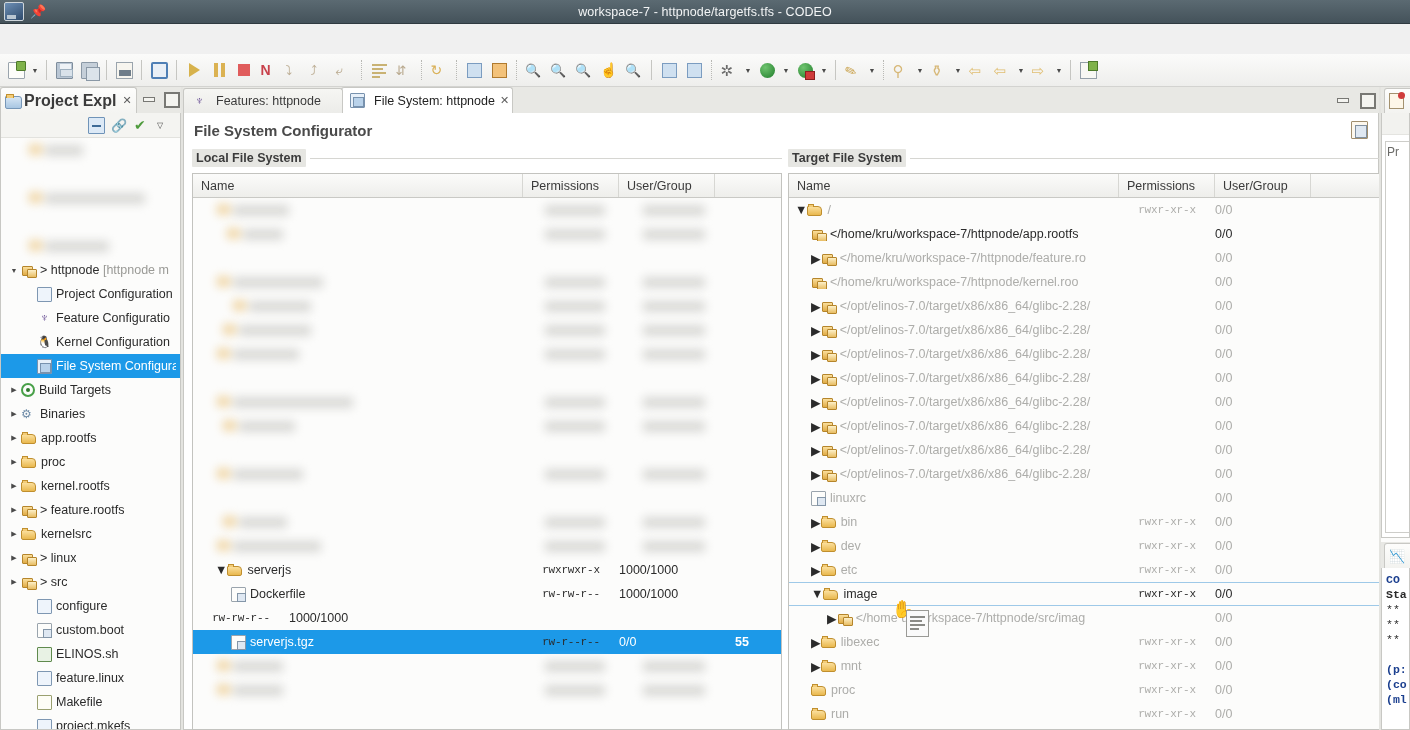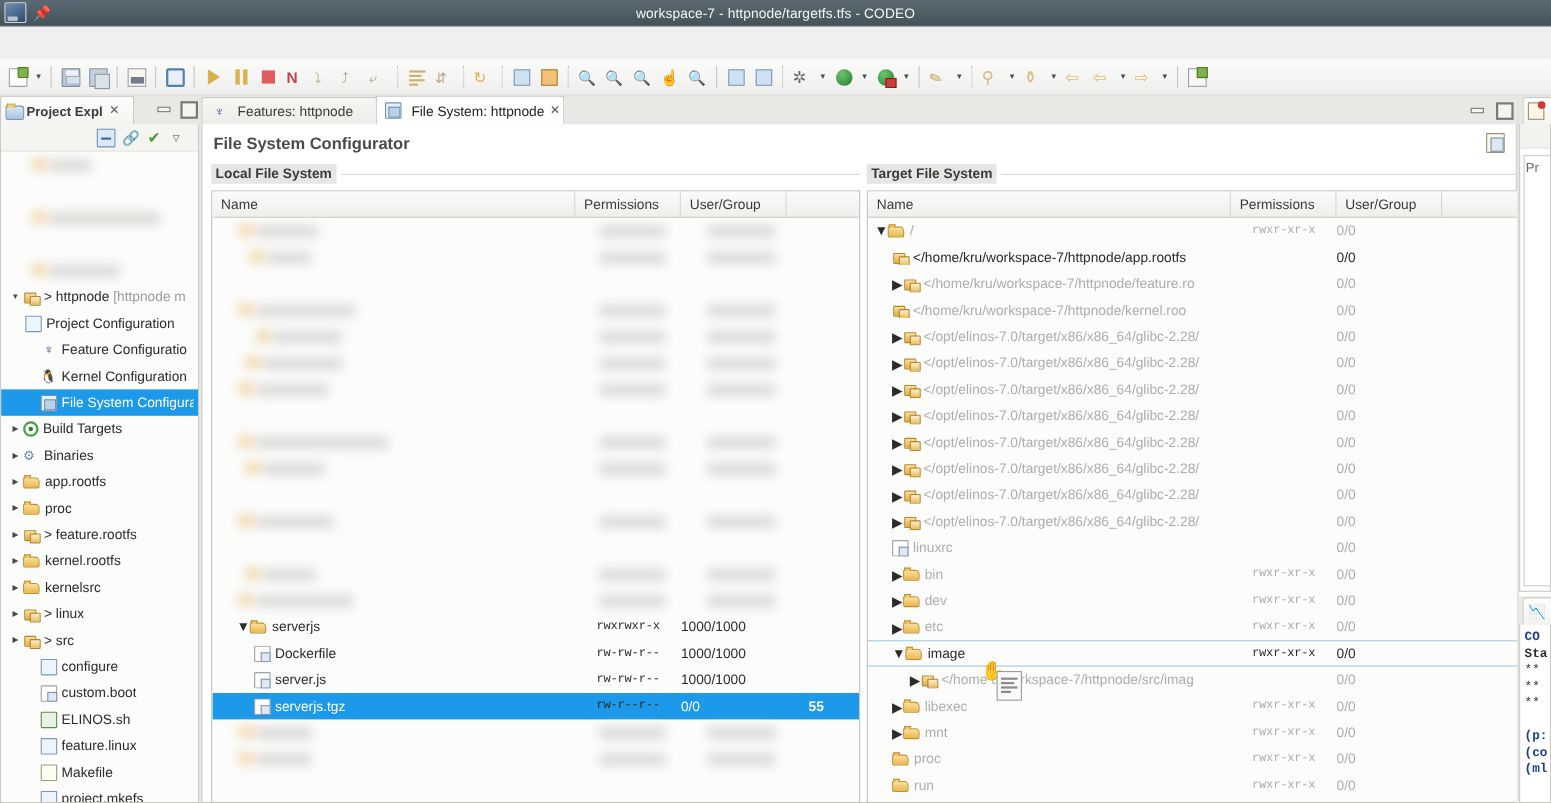--- a/index.html
+++ b/index.html
@@ -113,21 +113,21 @@
 
   
   .view-left{position:absolute;left:0;top:0;width:181px;height:643px;}
   .view-tabrow{position:relative;height:26px;background:#e8e8e4;}
   .view-tab{
     position:absolute;left:0;top:0;height:26px;min-width:122px;
     background:linear-gradient(#fdfdfc,#f4f4f1);
     border:1px solid #c8c8c4;border-bottom:none;border-top-left-radius:3px;border-top-right-radius:3px;
     display:flex;align-items:center;gap:4px;padding:0 4px;
   }
-  .view-tab .tabtext{font-size:12px;font-weight:bold;color:#3b3b3b;white-space:nowrap;text-align:right;}
+  .view-tab .tabtext{font-size:16px;font-weight:bold;color:#3b3b3b;white-space:nowrap;text-align:right;}
   .view-tab .closex{font-size:11px;color:#5e5e5e;margin-left:2px;}
   .folder-ico{width:15px;height:13px;position:relative;flex:0 0 auto;}
   .folder-ico::before{content:"";position:absolute;left:0;top:2px;width:15px;height:11px;
     background:linear-gradient(#fbd98b,#edb košt);background:linear-gradient(#fbdf9c,#e9b84e);
     border:1px solid #c08f2e;border-radius:1px 3px 2px 2px;}
   .folder-ico::after{content:"";position:absolute;left:1px;top:0;width:6px;height:3px;
     background:#f3cc77;border:1px solid #c08f2e;border-bottom:none;border-radius:1px 1px 0 0;}
   .fi-blue::before{background:linear-gradient(#d7e6f4,#a8c6e2)!important;border-color:#7797b8!important;}
   .win-ctrls{position:absolute;right:4px;top:4px;display:flex;gap:8px;}
   .wc{width:14px;height:14px;position:relative;}
@@ -445,21 +445,21 @@
             <div class="blur-row blurred"></div>
             <div class="blur-row blurred">
               <span class="blur-ico" style="left: 28px; top: 6px;"></span>
               <span class="blur-bar" style="left: 44px; top: 7px; width: 64px;"></span>
             </div>
             <div class="trow" style="padding-left: 6px;">
               <span class="twist">▼</span>
               <span class="ficon f-link"></span>
               <span class="tlabel"><span>&gt; httpnode </span><span class="dim">[httpnode m</span></span>
             </div>
-            <div class="trow" style="padding-left: 8px;">
+            <div class="trow" style="padding-left: 22px;">
               <span class="twist"></span>
               <span class="ficon f-proj"></span>
               <span class="tlabel">Project Configuration</span>
             </div>
             <div class="trow" style="padding-left: 22px;">
               <span class="twist"></span>
               <span class="ficon f-feat">♆</span>
               <span class="tlabel">Feature Configuratio</span>
             </div>
             <div class="trow" style="padding-left: 22px;">
@@ -493,30 +493,30 @@
             <div class="trow" style="padding-left: 6px;">
               <span class="twist">▶</span>
               <span class="ficon" style="width:16px">
                 <span style="position:absolute;left:0;top:3px;width:15px;height:10px;background:linear-gradient(#fbdf9c,#e9b84e);border:1px solid #c08f2e;border-radius:1px 4px 2px 2px"></span>
                 <span style="position:absolute;left:1px;top:1px;width:6px;height:3px;background:#f3cc77;border:1px solid #c08f2e;border-bottom:none"></span>
               </span>
               <span class="tlabel">proc</span>
             </div>
             <div class="trow" style="padding-left: 6px;">
               <span class="twist">▶</span>
-              <span class="ficon f-link"></span>
-              <span class="tlabel">&gt; feature.rootfs</span>
-            </div>
-            <div class="trow" style="padding-left: 6px;">
-              <span class="twist">▶</span>
               <span class="ficon" style="width:16px">
                 <span style="position:absolute;left:0;top:3px;width:15px;height:10px;background:linear-gradient(#fbdf9c,#e9b84e);border:1px solid #c08f2e;border-radius:1px 4px 2px 2px"></span>
                 <span style="position:absolute;left:1px;top:1px;width:6px;height:3px;background:#f3cc77;border:1px solid #c08f2e;border-bottom:none"></span>
               </span>
               <span class="tlabel">kernel.rootfs</span>
+            </div>
+            <div class="trow" style="padding-left: 6px;">
+              <span class="twist">▶</span>
+              <span class="ficon f-link"></span>
+              <span class="tlabel">&gt; feature.rootfs</span>
             </div>
             <div class="trow" style="padding-left: 6px;">
               <span class="twist">▶</span>
               <span class="ficon" style="width:16px">
                 <span style="position:absolute;left:0;top:3px;width:15px;height:10px;background:linear-gradient(#fbdf9c,#e9b84e);border:1px solid #c08f2e;border-radius:1px 4px 2px 2px"></span>
                 <span style="position:absolute;left:1px;top:1px;width:6px;height:3px;background:#f3cc77;border:1px solid #c08f2e;border-bottom:none"></span>
               </span>
               <span class="tlabel">kernelsrc</span>
             </div>
             <div class="trow" style="padding-left: 6px;">
@@ -688,25 +688,20 @@
                     <div class="c-name" style="flex: 0 0 330px; padding-left: 38px;">
                       <span class="twist"></span>
                       <span class="ficon f-doc"></span>
                       <span>Dockerfile</span>
                     </div>
                     <div class="c-perm boldperm" style="flex: 0 0 96px;">rw-rw-r--</div>
                     <div class="c-ug" style="flex: 0 0 96px;">1000/1000</div>
                     <div class="c-x" style="flex: 0 0 60px;"></div>
                   </div>
                   <div class="r">
-                    <div class="c-name" style="flex: 0 0 330px; padding-left: 38px;">
-                      <span class="twist"></span>
-                      <span class="ficon f-doc"></span>
-                      <span>server.js</span>
-                    </div>
                     <div class="c-perm boldperm" style="flex: 0 0 96px;">rw-rw-r--</div>
                     <div class="c-ug" style="flex: 0 0 96px;">1000/1000</div>
                     <div class="c-x" style="flex: 0 0 60px;"></div>
                   </div>
                   <div class="r sel">
                     <div class="c-name" style="flex: 0 0 330px; padding-left: 38px;">
                       <span class="twist"></span>
                       <span class="ficon f-doc"></span>
                       <span>serverjs.tgz</span>
                     </div>

